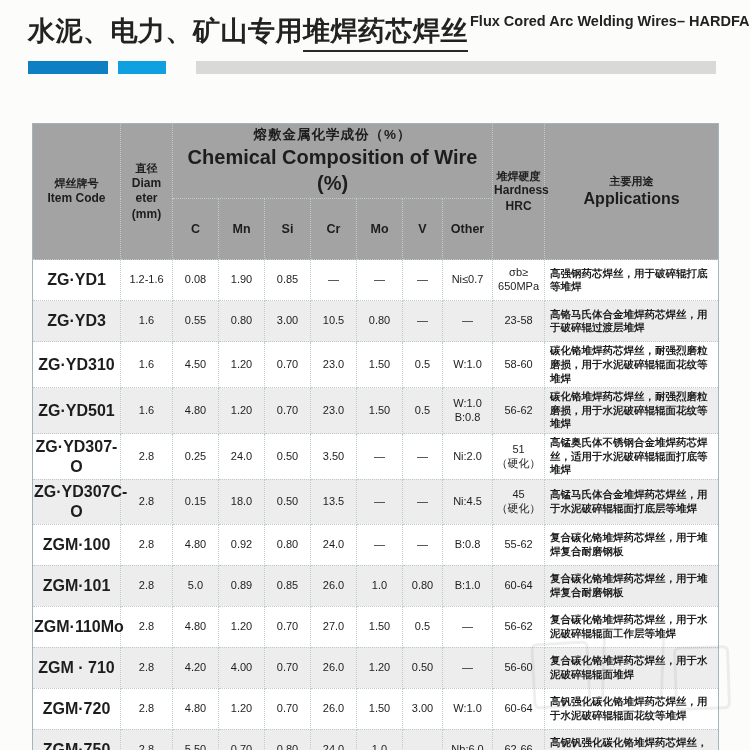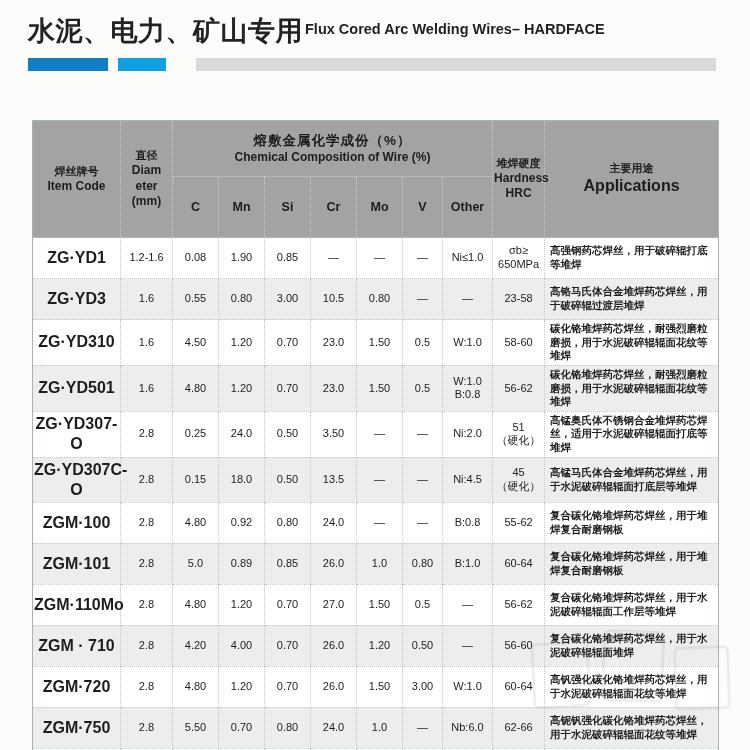--- a/index.html
+++ b/index.html
@@ -7,21 +7,21 @@
     width:750px;height:750px;
     background:#fcfcfb;
     font-family:"Liberation Sans",sans-serif;
     color:#1c1c1c;
     position:relative;
     overflow:hidden;
   }
   
   .title-row{
     padding:13px 0 0 28px;
-    display:flex;align-items:center;
+    display:flex;align-items:flex-start;
     white-space:nowrap;
   }
   .title-cn{font-size:27px;font-weight:bold;color:#222;letter-spacing:0.5px;}
   .title-cn-u{font-size:27px;font-weight:bold;color:#222;letter-spacing:0.5px;border-bottom:2px solid #2a2a2a;padding-bottom:1px;}
   .title-en{font-size:14.5px;font-weight:bold;color:#222;padding:0 0 4px 2px;}
   
   .deco{position:relative;margin:9px 0 0 28px;height:13px;width:690px;}
   .deco span{position:absolute;top:0;height:13px;display:block;}
   .deco-b1{left:0;width:80px;background:#0d7fc2;}
   .deco-b2{left:90px;width:48px;background:#0fa0e2;}
@@ -39,21 +39,21 @@
   thead th{
     background:#a3a3a3;
     font-weight:bold;
     color:#1d1d1d;
     vertical-align:middle;
     padding:2px 1px;
   }
   th .cn{font-size:11px;display:block;line-height:1.35;}
   th .en{font-size:12px;display:block;line-height:1.3;}
   th.chem-head .cn{font-size:13.5px;letter-spacing:1px;}
-  th.chem-head .en{font-size:12px;}
+  th.chem-head .en{font-size:20px;}
   th.el{font-size:12.5px;height:56px;}
   .tier1{height:56px;}
   tbody td{
     text-align:center;
     vertical-align:middle;
     height:36px;
     padding:2px 1px;
     background:#ffffff;
     color:#1d1d1d;
     line-height:1.25;
@@ -84,20 +84,21 @@
   }
   .wm1{left:0;top:30px;width:52px;height:60px;transform:rotate(-3deg);}
   .wm2{left:70px;top:18px;width:56px;height:66px;transform:rotate(2deg);}
   .wm3{left:142px;top:34px;width:50px;height:58px;transform:rotate(-2deg);}
 </style>
 </head>
 <body>
 
 <div class="title-row">
   <span class="title-cn">水泥、电力、矿山专用</span>
+    <span class="title-cn-u">堆焊药芯焊丝</span>
     <span class="title-en">Flux Cored Arc Welding Wires– HARDFACE</span>
 </div>
 
 <div class="deco">
   <span class="deco-b1"></span>
   <span class="deco-b2"></span>
   <span class="deco-gray"></span>
 </div>
 
 <table>
@@ -170,21 +171,21 @@
         <td>
           <span class="l">—</span>
         </td>
         <td>
           <span class="l">—</span>
         </td>
         <td>
           <span class="l">—</span>
         </td>
         <td>
-          <span class="l">Ni≤1.0</span>
+          <span class="l">Ni≤0.7</span>
         </td>
         <td>
           <span class="l">σb≥</span>
           <span class="l">650MPa</span>
         </td>
         <td class="app">高强钢药芯焊丝，用于破碎辊打底等堆焊</td>
       </tr>
       <tr class="alt">
         <td class="code">
           <span class="l">ZG·YD3</span>

